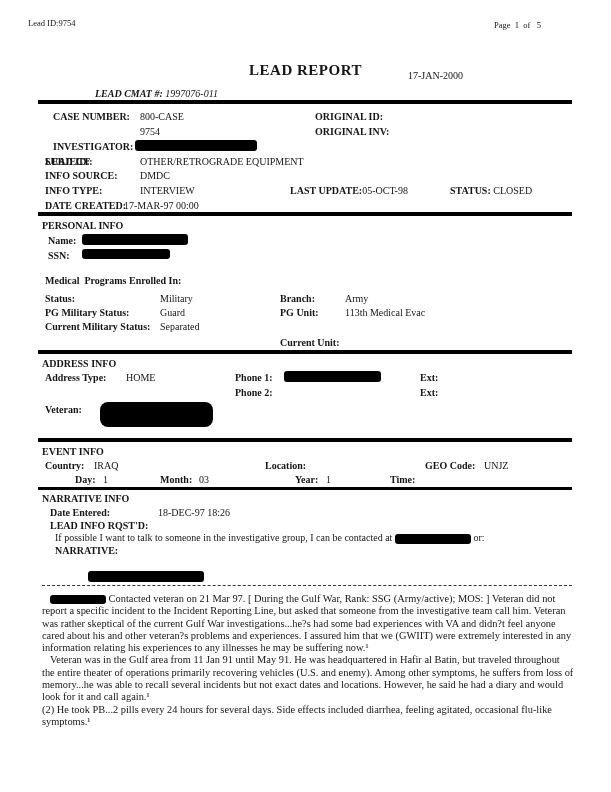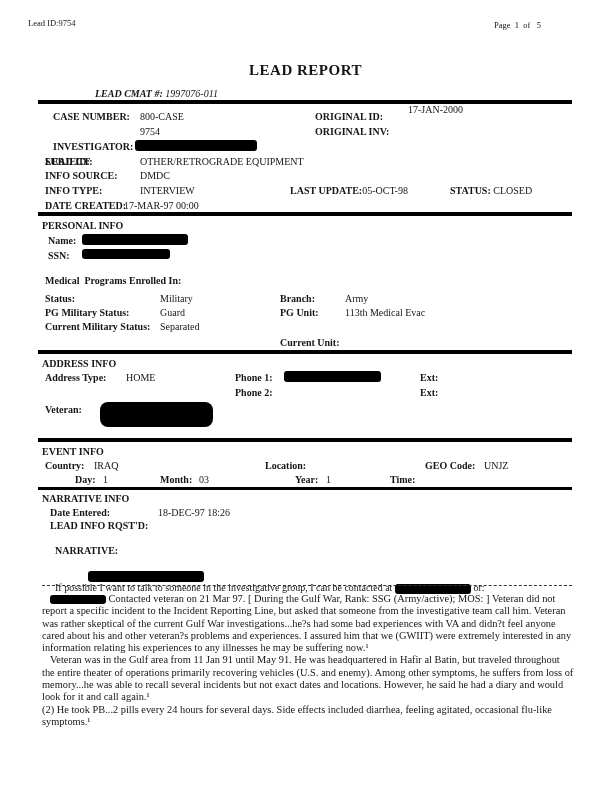--- a/index.html
+++ b/index.html
@@ -37,21 +37,21 @@
 
   <span class="abs fs8" style="left:28px;top:18px;">Lead ID:9754</span>
   <span class="abs fs8 pre" style="left:494px;top:20px;">Page  1  of   5</span>
 
   <div class="abs title" style="top:62px;">LEAD REPORT</div>
 
   <div class="abs fs10" style="left:95px;top:88px;font-style:italic;">
     <span class="b">LEAD CMAT #:</span>
     <span>1997076-011</span>
   </div>
-  <span class="abs fs10" style="left:408px;top:104px;">17-JAN-2000</span>
+  <span class="abs fs10" style="left:408px;top:70px;">17-JAN-2000</span>
 
   <div class="rule" style="top:100px;height:4px;"></div>
 
   <span class="abs fs10 b" style="left:45px;top:111px;margin-left:8px;">CASE NUMBER:</span>
   <span class="abs fs10" style="left:140px;top:111px;">800-CASE</span>
   <span class="abs fs10 b" style="left:315px;top:111px;">ORIGINAL ID:</span>
 
   <span class="abs fs10 b" style="left:45px;top:126px;margin-top:30px;">LEAD ID:</span>
   <span class="abs fs10" style="left:140px;top:126px;">9754</span>
   <span class="abs fs10 b" style="left:315px;top:126px;">ORIGINAL INV:</span>
@@ -143,21 +143,21 @@
 
   <span class="abs fs10 b" style="left:42px;top:493px;">NARRATIVE INFO</span>
 
   <span class="abs fs10 b" style="left:50px;top:507px;">Date Entered:</span>
   <span class="abs fs10" style="left:116px;top:507px;margin-left:42px;">18-DEC-97 18:26</span>
 
   <span class="abs fs10 b" style="left:50px;top:520px;">LEAD INFO RQST'D:</span>
 
   <span class="abs fs10 b" style="left:55px;top:545px;">NARRATIVE:</span>
 
-  <div class="abs fs10" style="left:55px;top:582px;">
+  <div class="abs fs10" style="left:55px;top:532px;">
     <span>If possible I want to talk to someone in the investigative group, I can be contacted at</span>
     <span class="redact" style="width:76px;height:10px;"></span>
     <span>or:</span>
   </div>
 
   <span class="redact abs" style="left:88px;top:571px;width:116px;height:11px;"></span>
 
   <div class="dashed" style="top:585px;"></div>
 
   <div class="narrative">

